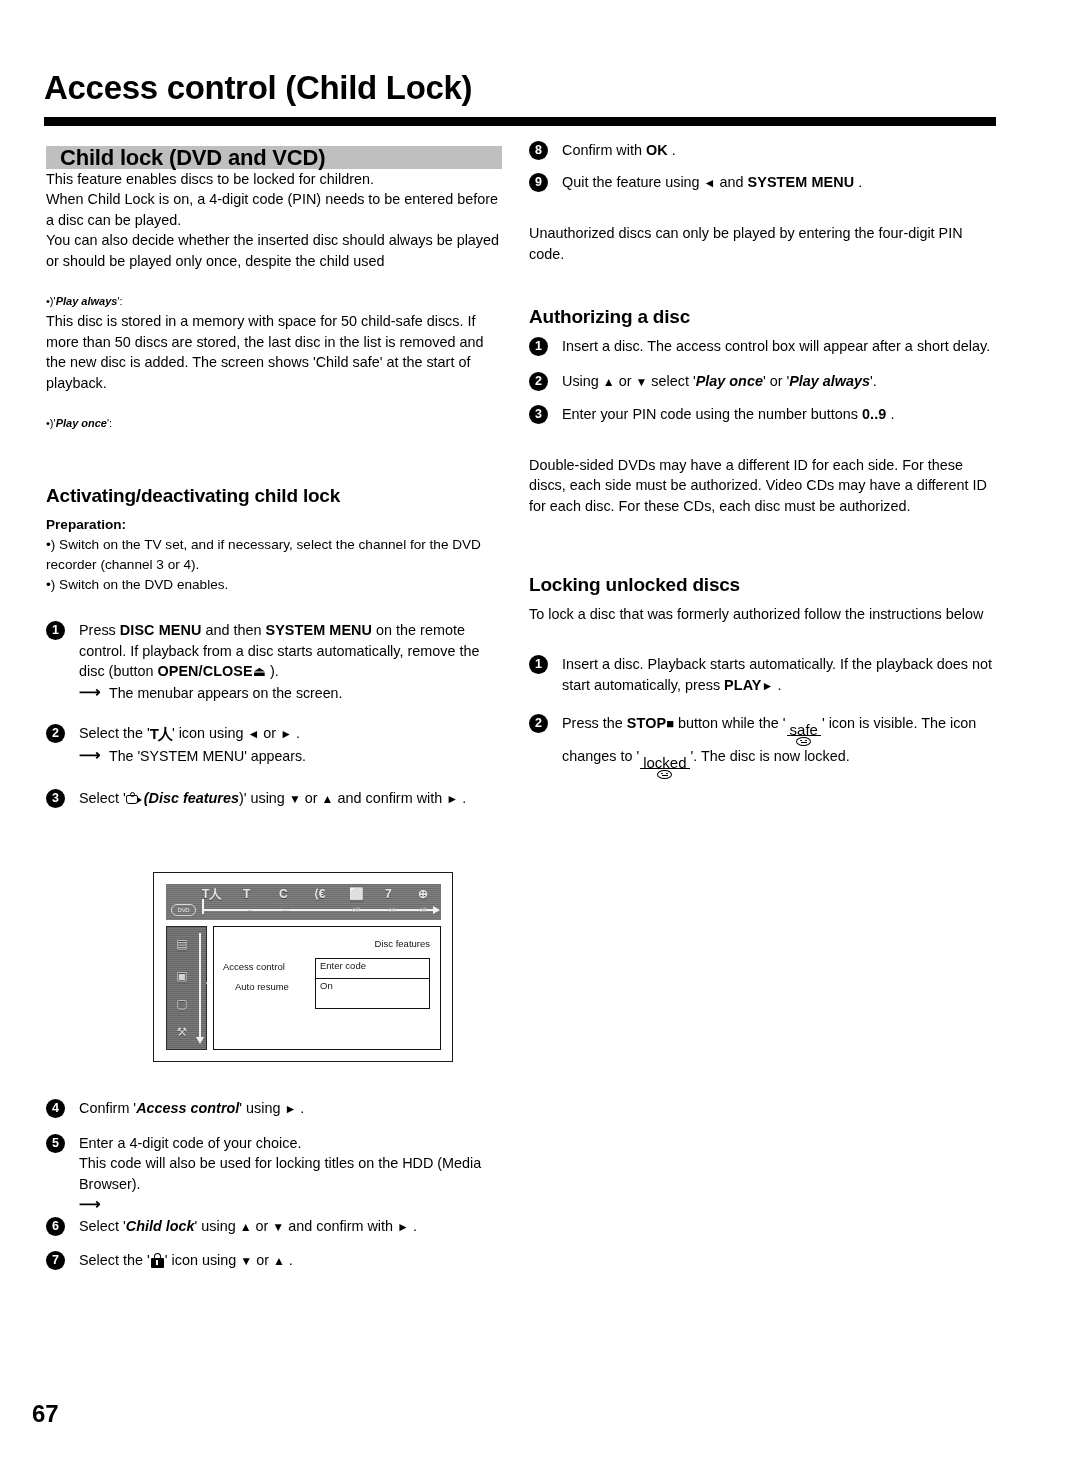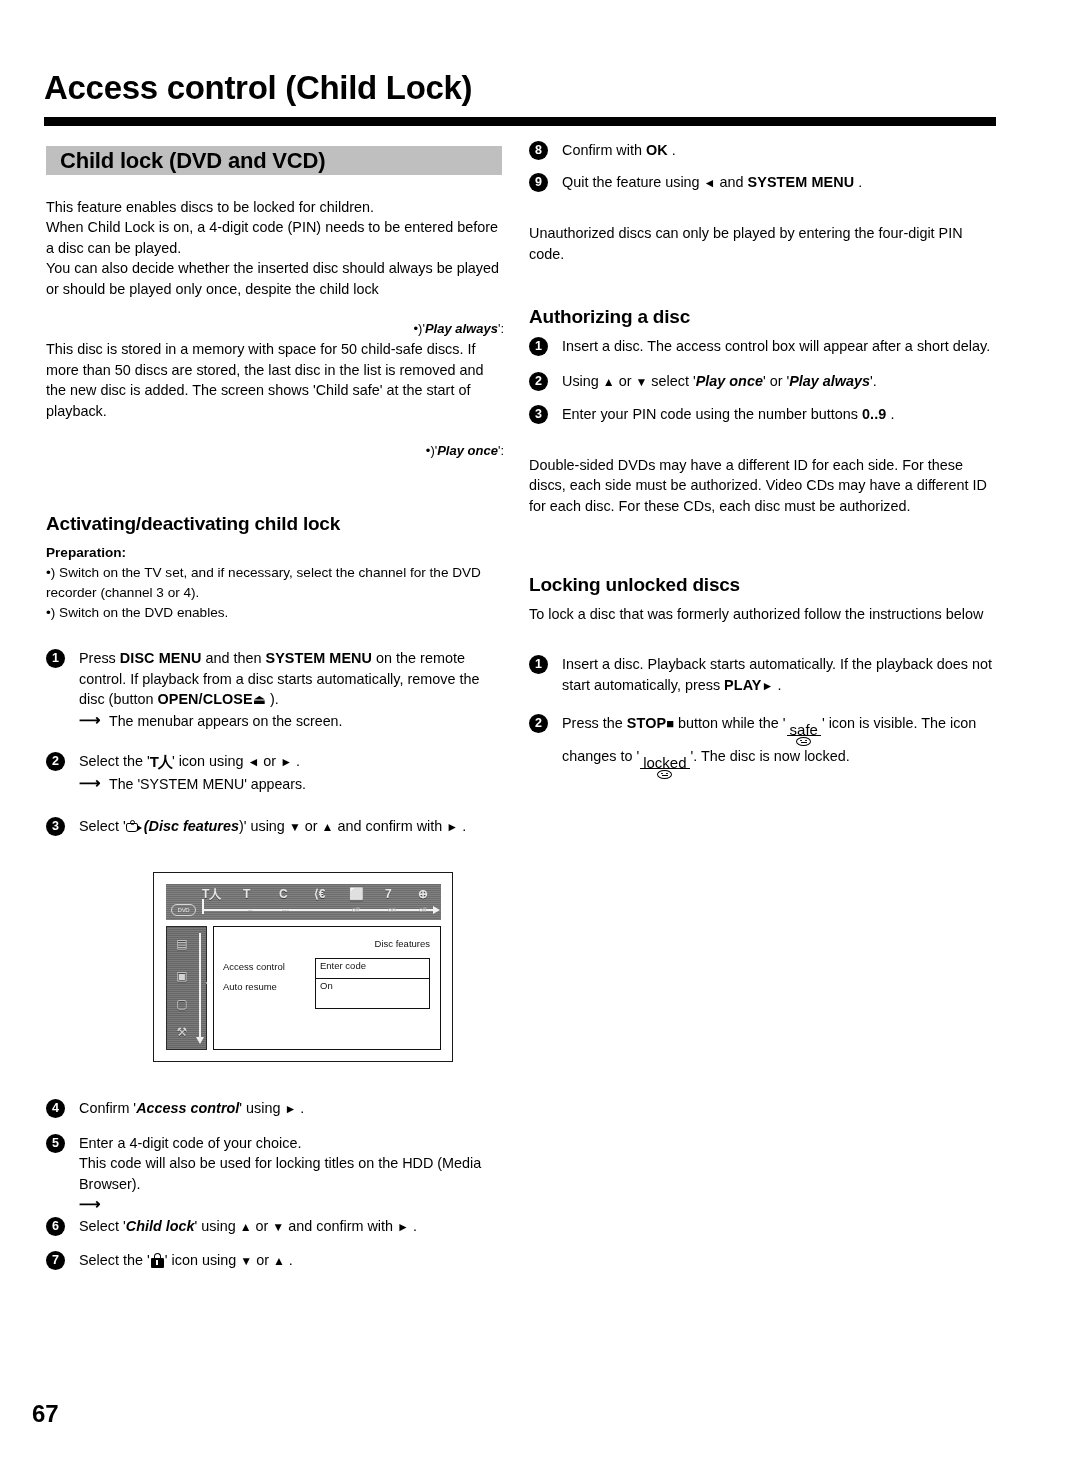--- a/index.html
+++ b/index.html
@@ -51,49 +51,47 @@
   .col-right {
     position: absolute;
     left: 529px;
     top: 140px;
     width: 468px;
   }
 
   
   .section-band {
     background: #bfbfbf;
-    height: 29px;
+    height: 23px;
     width: 456px;
     display: flex;
     align-items: center;
-    margin-bottom: 22px;
   }
   .section-band-text {
     font-size: 22px;
     font-weight: bold;
     padding-left: 14px;
     letter-spacing: -0.2px;
   }
 
   
   .para {
     font-size: 14.4px;
     line-height: 20.4px;
     margin: 0 0 0 0;
   }
   .para + .para { margin-top: 0; }
   .gap-md { height: 20px; }
   .gap-lg { height: 30px; }
 
   .bullet-head {
-    font-size: 13px;
+    font-size: 11px;
     line-height: 20.4px;
     font-weight: bold;
     font-style: italic;
-    text-align: right;
   }
   .bullet-head .dotparen {
     font-style: normal;
     font-weight: normal;
   }
 
   h2.sub {
     font-size: 19px;
     font-weight: bold;
     margin: 0 0 8px 0;
@@ -458,21 +456,21 @@
   <div class="title-rule"></div>
 
   <div class="col-left">
 
     <div class="section-band">
       <span class="section-band-text">Child lock (DVD and VCD)</span>
     </div>
 
     <div class="para">This feature enables discs to be locked for children.</div>
     <div class="para">When Child Lock is on, a 4-digit code (PIN) needs to be entered before a disc can be played.</div>
-    <div class="para">You can also decide whether the inserted disc should always be played or should be played only once, despite the child lock</div>
+    <div class="para">You can also decide whether the inserted disc should always be played or should be played only once, despite the child used</div>
 
     <div class="gap-md"></div>
 
     <div class="bullet-head"><span class="dotparen">•)</span><span class="dotparen">'</span><span>Play always</span><span class="dotparen">':</span></div>
     <div class="para">This disc is stored in a memory with space for 50 child-safe discs. If more than 50 discs are stored, the last disc in the list is removed and the new disc is added. The screen shows 'Child safe' at the start of playback.</div>
 
     <div class="gap-md"></div>
 
     <div class="bullet-head"><span class="dotparen">•)</span><span class="dotparen">'</span><span>Play once</span><span class="dotparen">':</span></div>
 
@@ -537,21 +535,21 @@
         <span class="sp-ic" style="top:70px;">▢</span>
         <span class="sp-ic" style="top:98px;">⚒</span>
         <span class="sp-lr">⇔</span>
         <span class="sp-bar"></span>
       </div>
 
       <div class="contentpanel">
         <span class="cp-title">Disc features</span>
         <span class="cp-row-label" style="top:34px;">Access control</span>
         <span class="cp-field" style="top:31px;">Enter code</span>
-        <span class="cp-row-label" style="top:54px;">Auto resume</span>
+        <span class="cp-row-label" style="top:54px;margin-left:12px;">Auto resume</span>
         <span class="cp-field" style="top:51px;">On</span>
       </div>
 
     </div>
   </div>
 
   <div style="position:absolute; left:46px; top:1098px; width:458px;">
 
     <div class="step" style="margin-top:0;">
       <span class="num">4</span>

